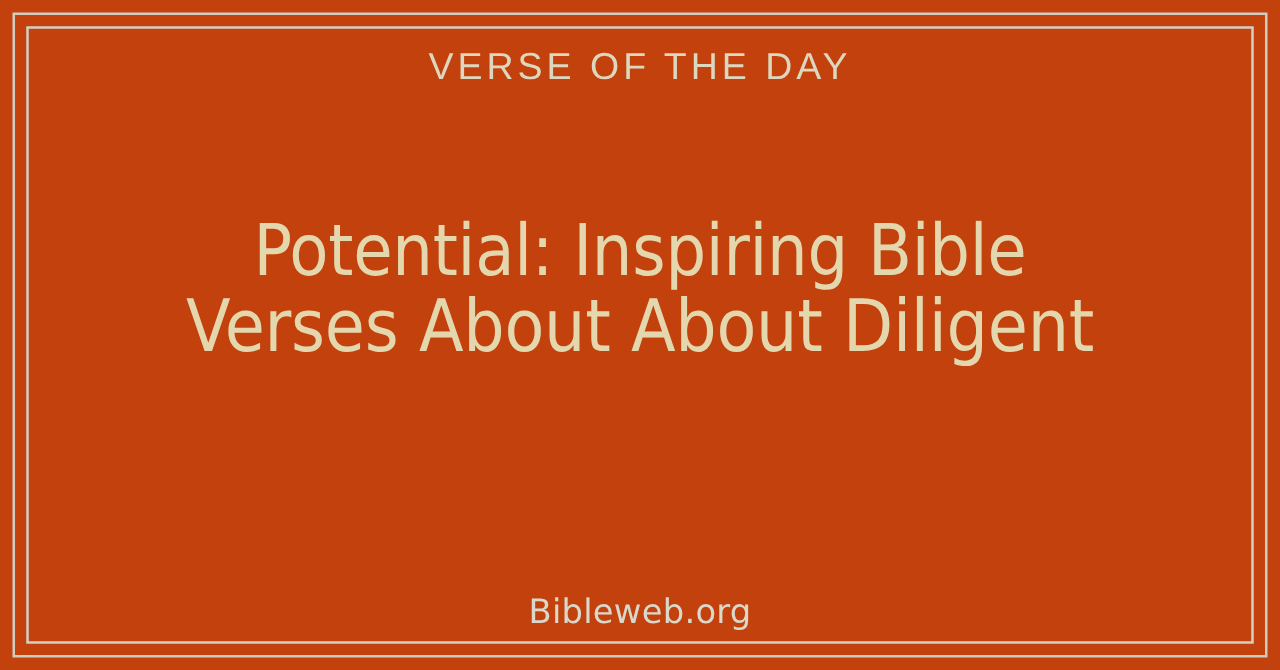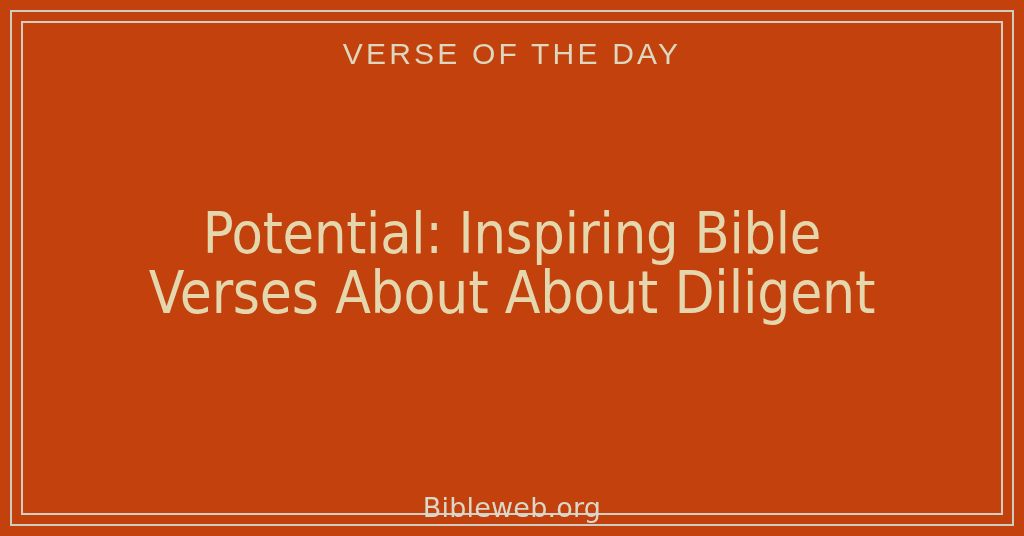--- a/index.html
+++ b/index.html
@@ -79,28 +79,28 @@
     color: #e5d7ad;
     font-family: "DejaVu Sans Condensed", "Liberation Sans Narrow", "Liberation Sans", sans-serif;
     font-size: 57px;
     font-weight: 300;
     line-height: 60px;
     letter-spacing: -0.2px;
     white-space: nowrap;
   }
 
   .title-line.l1 { font-size: 56px; }
-  .title-line.l2 { font-size: 57px; margin-top: 32px; }
+  .title-line.l2 { font-size: 57px; }
   .title-line.l3 { font-size: 58px; }
 
   .footer {
     position: absolute;
     left: 0;
     width: 100%;
-    top: 492px;
+    top: 474px;
     text-align: center;
     color: #d9d8cb;
     font-family: "DejaVu Sans", sans-serif;
     font-size: 27px;
     font-weight: 400;
     letter-spacing: 0.2px;
   }
 </style>
 </head>
 <body>

